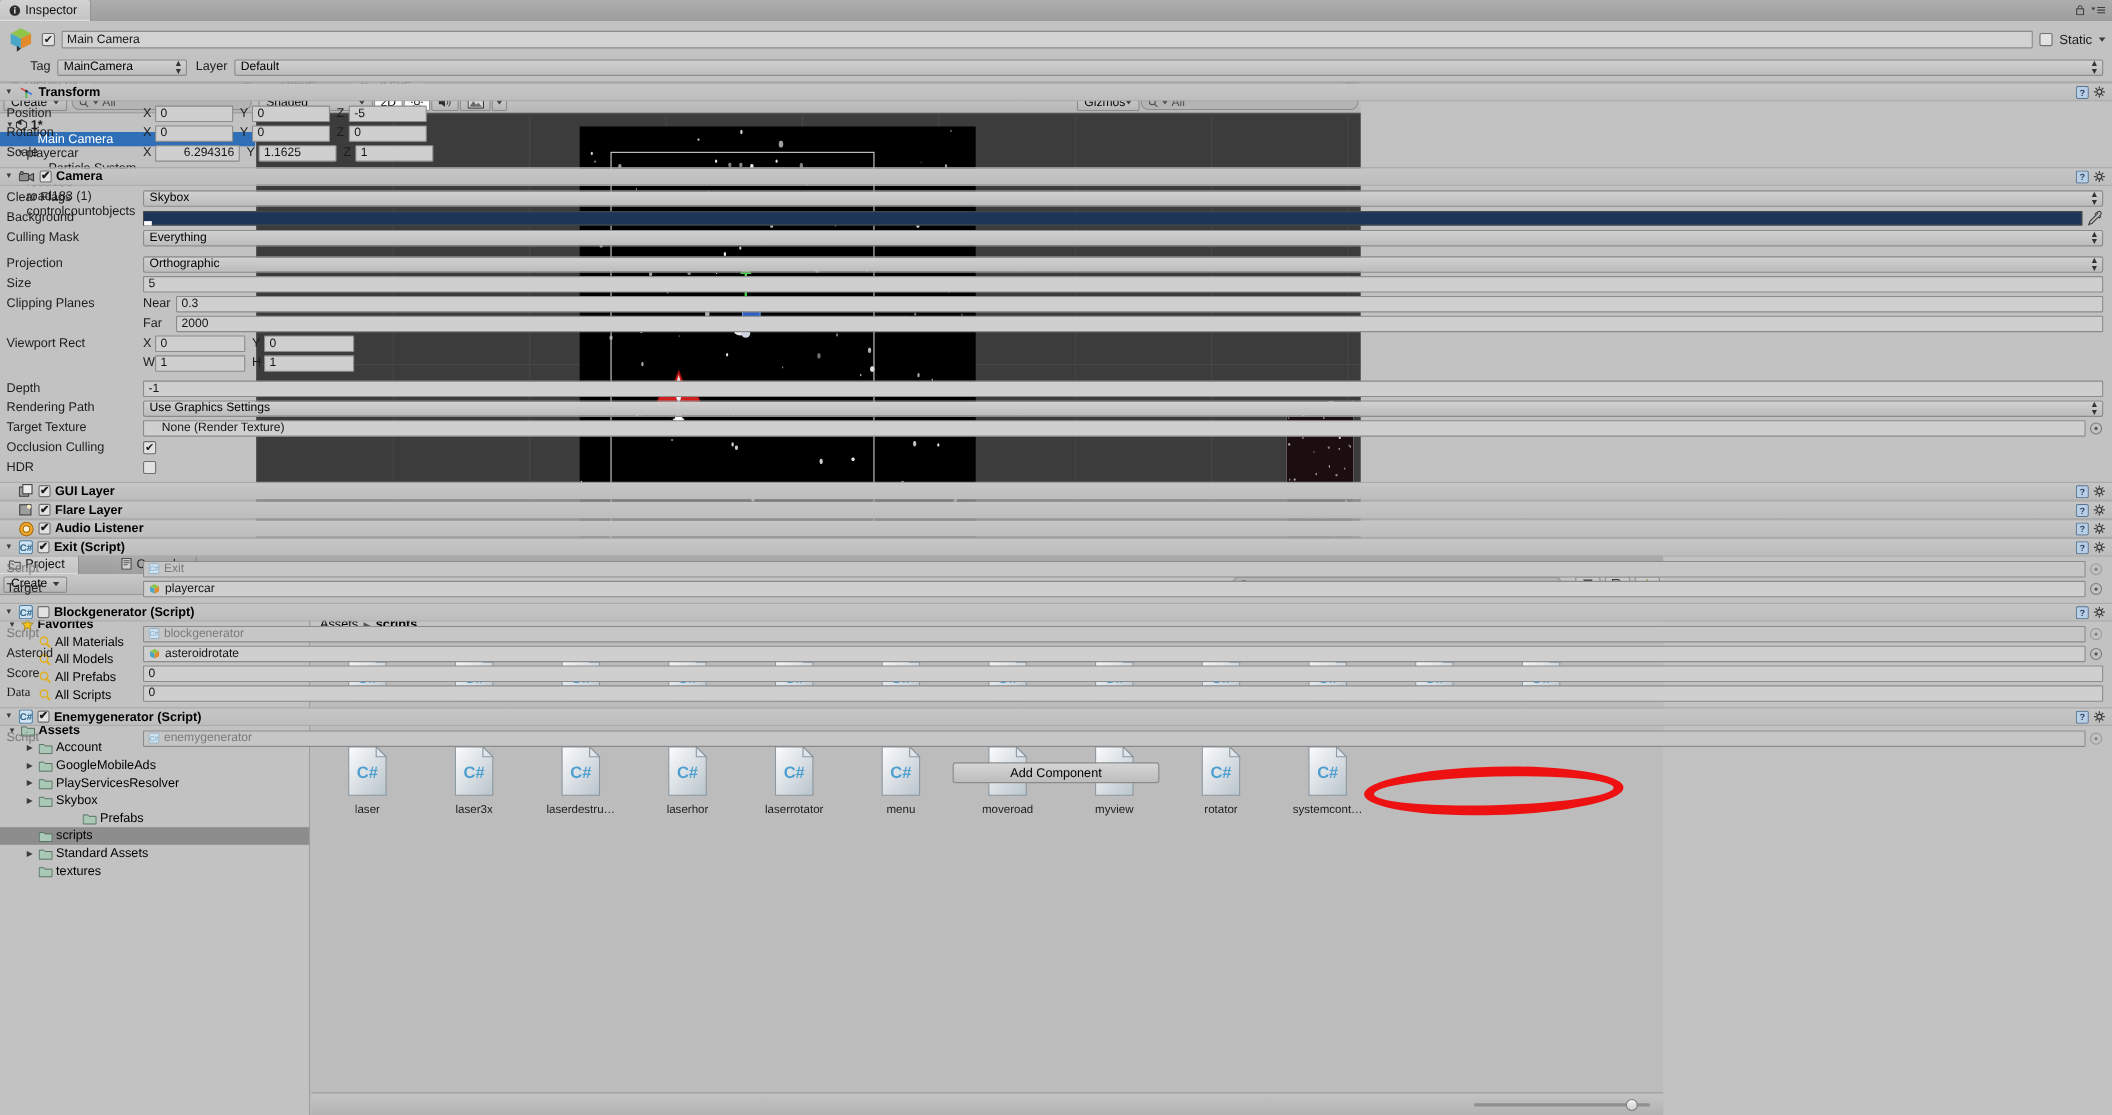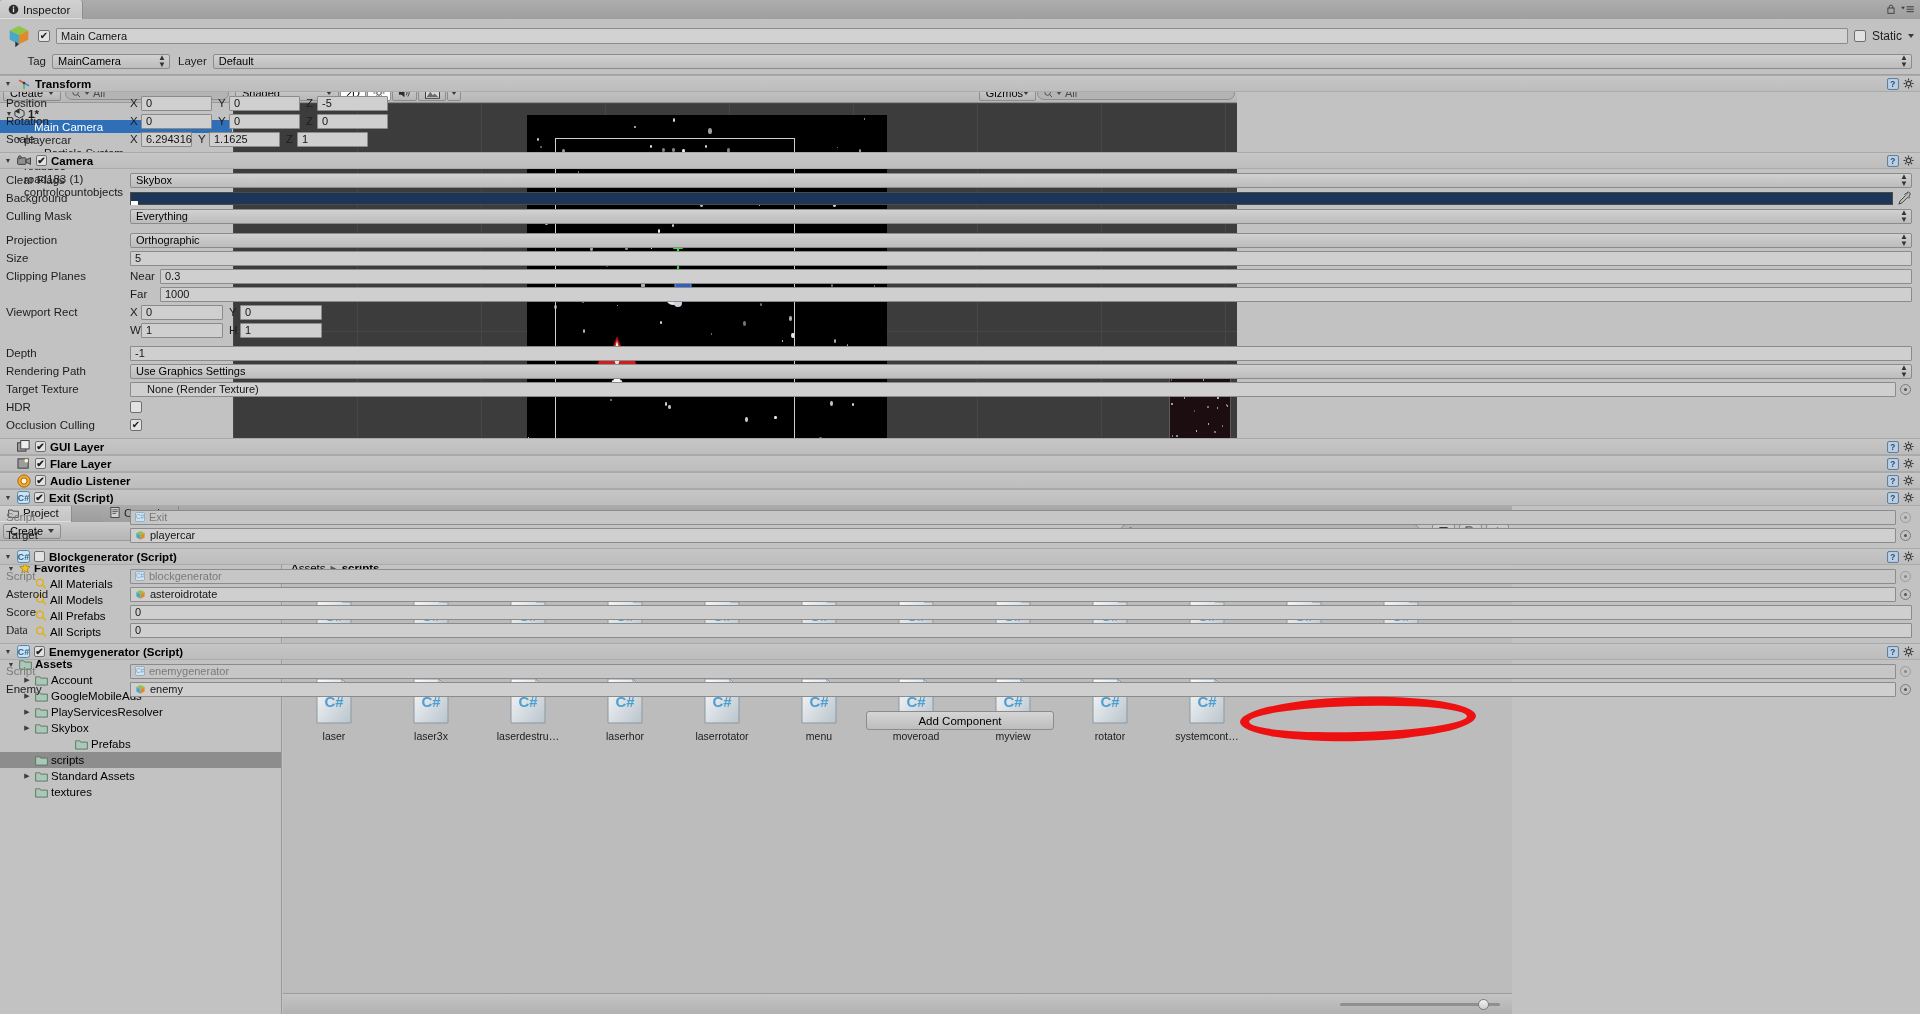--- a/index.html
+++ b/index.html
@@ -1242,21 +1242,21 @@
               <span>0</span>
             </div>
           <span class="lbl" style="width:11px;margin-left:6px;">Z</span>
           <div class="field" style="width:71px;">
               <span>0</span>
             </div>
         </div>
         <div class="row">
           <span class="lbl" style="width:124px;">Scale</span>
           <span class="lbl" style="width:11px;">X</span>
-          <div class="field" style="width:51px;">
+          <div class="field" style="width:77px;justify-content:flex-end;">
               <span>6.294316</span>
             </div>
           <span class="lbl" style="width:11px;margin-left:6px;">Y</span>
           <div class="field" style="width:71px;">
               <span>1.1625</span>
             </div>
           <span class="lbl" style="width:11px;margin-left:6px;">Z</span>
           <div class="field" style="width:71px;">
               <span>1</span>
             </div>
@@ -1325,21 +1325,21 @@
           <span class="lbl" style="width:124px;">Clipping Planes</span>
           <span class="lbl" style="width:30px;">Near</span>
           <div class="field" style="flex:1;margin-right:2px;">
               <span>0.3</span>
             </div>
         </div>
         <div class="row">
           <span class="lbl" style="width:124px;"></span>
           <span class="lbl" style="width:30px;">Far</span>
           <div class="field" style="flex:1;margin-right:2px;">
-              <span>1000</span>
+              <span>2000</span>
             </div>
         </div>
         <div class="row">
           <span class="lbl" style="width:124px;">Viewport Rect</span>
           <span class="lbl" style="width:11px;">X</span>
           <div class="field" style="width:82px;">
               <span>0</span>
             </div>
           <span class="lbl" style="width:11px;margin-left:6px;">Y</span>
           <div class="field" style="width:82px;">
@@ -1372,26 +1372,26 @@
           </div>
         </div>
         <div class="row">
           <span class="lbl" style="width:124px;">Target Texture</span>
           <div class="field" style="flex:1;padding-left:16px;">
               <span>None (Render Texture)</span>
             </div>
           <span class="circ-sel" style="margin:0 3px 0 4px;"></span>
         </div>
         <div class="row">
+          <span class="lbl" style="width:124px;">Occlusion Culling</span>
+          <div class="chk on"></div>
+        </div>
+        <div class="row">
           <span class="lbl" style="width:124px;">HDR</span>
           <div class="chk"></div>
-        </div>
-        <div class="row">
-          <span class="lbl" style="width:124px;">Occlusion Culling</span>
-          <div class="chk on"></div>
         </div>
       </div>
 
       <div class="comp-header">
         <span style="width:10px;"></span>
         <svg width="14" height="13" viewBox="0 0 15 14">
             <rect x="0.6" y="3" width="9" height="9" fill="#9d9d9d" stroke="#3a3a3a"></rect>
             <rect x="4" y="0.6" width="9" height="9" fill="#ededed" stroke="#3a3a3a"></rect>
           </svg>
         <div class="chk on" style="width:11px;height:11px;"></div>
@@ -1574,32 +1574,20 @@
           <span class="lbl" style="width:124px;color:#7a7a7a;">Script</span>
           <div class="field dim" style="flex:1;gap:4px;">
             <svg width="10" height="10" viewBox="0 0 11 11">
                 <rect x="0.5" y="0.5" width="10" height="10" rx="1.5" fill="#cfe3f2" stroke="#8aaac2"></rect>
                 <text x="5.5" y="8.2" font-size="7" text-anchor="middle" fill="#7ea2bd" font-family="Liberation Sans">C#</text>
               </svg>
             <span>enemygenerator</span>
           </div>
           <span class="circ-sel" style="margin:0 3px 0 4px;opacity:.55;"></span>
         </div>
-        <div class="row">
-          <span class="lbl" style="width:124px;">Enemy</span>
-          <div class="field" style="flex:1;gap:4px;">
-            <svg width="11" height="11" viewBox="0 0 12 12">
-                <polygon points="6,1 10.5,3.4 6,5.8 1.5,3.4" fill="#8fc64a"></polygon>
-                <polygon points="1.5,3.4 6,5.8 6,10.6 1.5,8.2" fill="#4aa7c8"></polygon>
-                <polygon points="10.5,3.4 6,5.8 6,10.6 10.5,8.2" fill="#e08a2c"></polygon>
-              </svg>
-            <span>enemy</span>
-          </div>
-          <span class="circ-sel" style="margin:0 3px 0 4px;"></span>
-        </div>
       </div>
 
       <div class="addcomp">
         <span>Add Component</span>
       </div>
     </div>
   </div>
 
   <div class="redcircle" style="left: 1240px; top: 697px; width: 236px; height: 44px; transform: rotate(-1.5deg); border-color: rgb(238, 17, 17);"></div>
 

